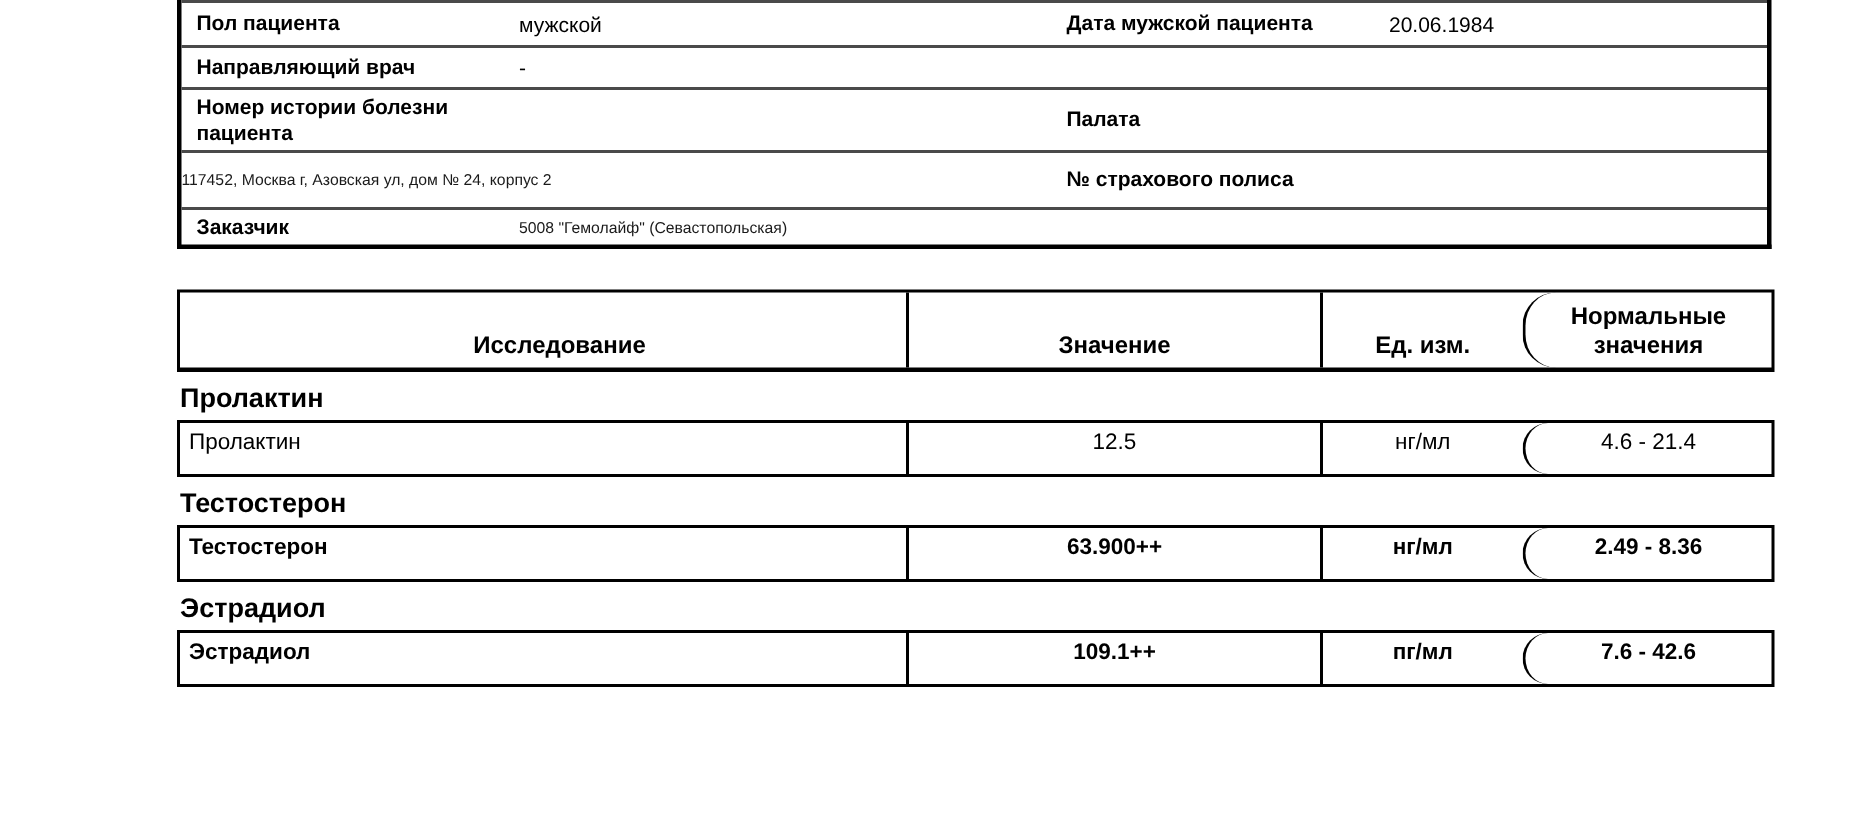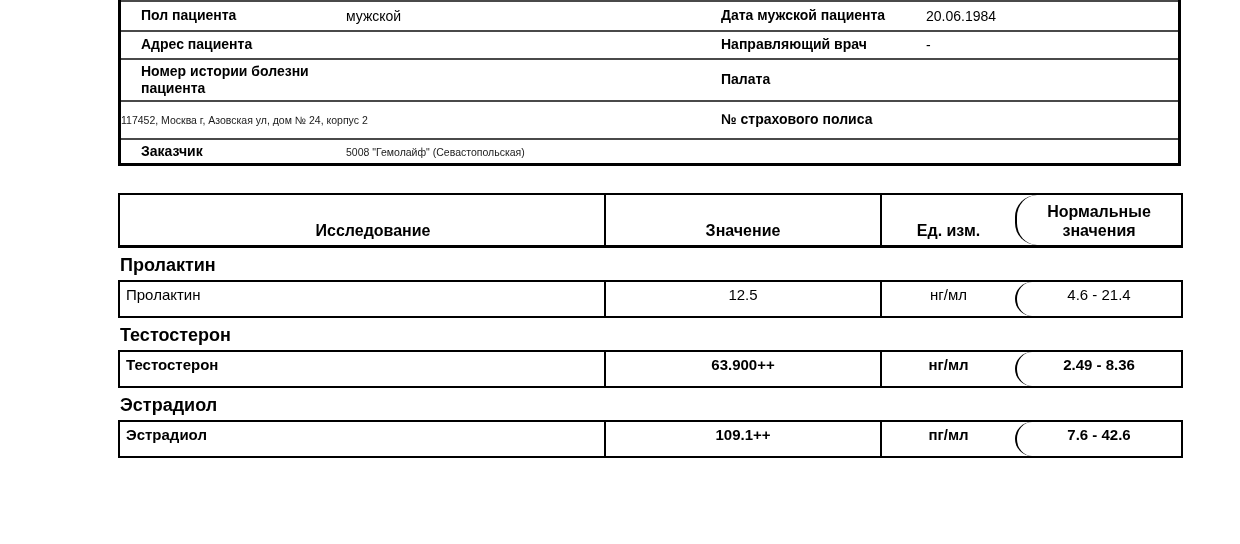--- a/index.html
+++ b/index.html
@@ -18,21 +18,21 @@
     border-left: 3px solid #000;
     border-right: 3px solid #000;
     border-bottom: 3px solid #000;
     background: #fff;
   }
   .info-row { display: flex; border-top: 2px solid #4a4a4a; align-items: stretch; }
   .info-row .half { display: flex; align-items: center; }
   .half.left  { width: 580px; flex-shrink: 0; }
   .half.right { flex: 1; }
   .info-label {
-    width: 225px; padding-left: 20px; padding-right: 8px; flex-shrink: 0;
+    width: 225px; padding-left: 10px; padding-right: 8px; flex-shrink: 0;
     font-weight: bold; font-size: 14px; line-height: 1.25;
   }
   .info-value { flex: 1; font-size: 14px; }
   .info-value.small { font-size: 10.5px; color: #1a1a1a; }
   .r1 { height: 30px; }
   .r2 { height: 28px; }
   .r3 { height: 42px; }
   .r4 { height: 38px; }
   .r5 { height: 25px; }
 
@@ -75,24 +75,20 @@
         <div class="info-label">Пол пациента</div>
         <div class="info-value">мужской</div>
       </div>
       <div class="half right">
         <div class="info-label">Дата мужской пациента</div>
         <div class="info-value">20.06.1984</div>
       </div>
     </div>
 
     <div class="info-row r2">
-      <div class="half left">
-        <div class="info-label">Адрес пациента</div>
-        <div class="info-value"></div>
-      </div>
       <div class="half right">
         <div class="info-label">Направляющий врач</div>
         <div class="info-value">-</div>
       </div>
     </div>
 
     <div class="info-row r3">
       <div class="half left">
         <div class="info-label">Номер истории болезни пациента</div>
         <div class="info-value"></div>

